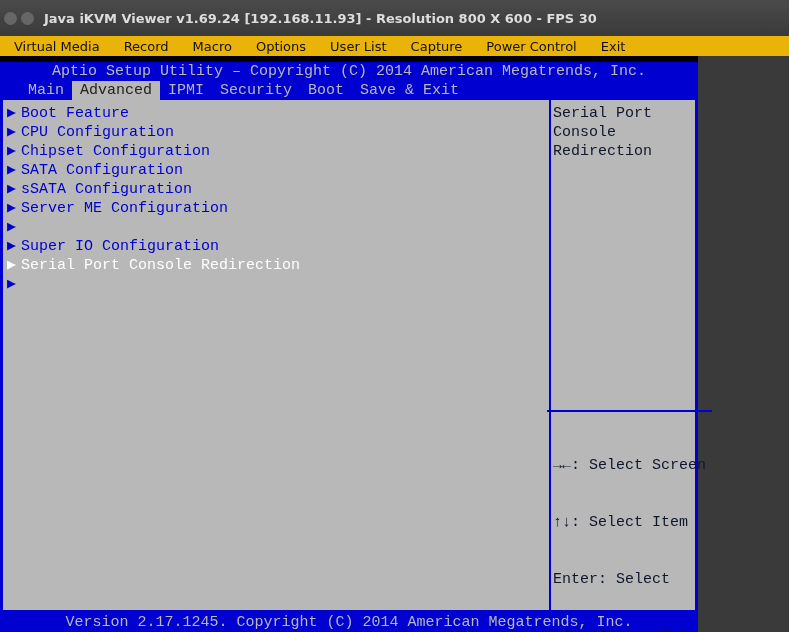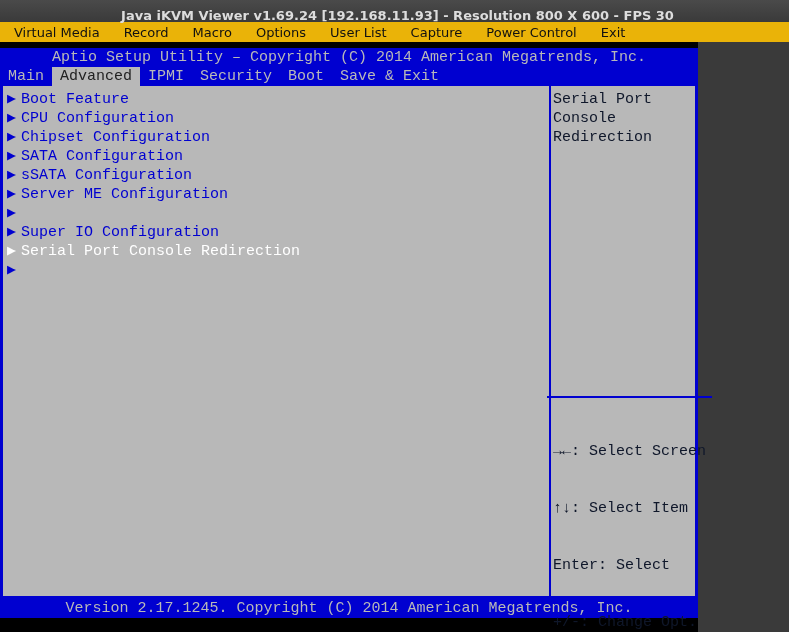--- a/index.html
+++ b/index.html
@@ -8,23 +8,22 @@
   height: 632px;
   font-family: "DejaVu Sans", Arial, sans-serif;
   background: #3a3a3a;
   overflow: hidden;
 }
 .titlebar {
   height: 22px;
   background: linear-gradient(#4a4a4a, #3a3a3a);
   display: flex;
   align-items: center;
-  padding: 0 4px;
+  padding: 18px 4px;
   gap: 4px;
-  flex-direction: column;
 }
 .titlebar .circle {
   width: 13px; height: 13px; border-radius: 50%;
   background: #666; display: inline-block;
 }
 .titlebar-text {
   color: #ddd; font-size: 13px; font-weight: bold; padding-left: 6px;
 }
 .menubar {
   height: 20px;
@@ -55,20 +54,21 @@
   text-align: center;
   padding: 0 4px;
   height: 19px;
 }
 .bios-tabs {
   background: #0000d0;
   color: #b8b8b8;
   display: flex;
   align-items: center;
   height: 19px;
+  padding-left: 20px;
 }
 .bios-tab { padding: 0 8px; cursor: pointer; }
 .bios-tab.active { background: #b8b8b8; color: #222; }
 .bios-body {
   display: flex;
   height: 513px;
   background: #b8b8b8;
   border-left: 3px solid #0000d0;
   border-right: 3px solid #0000d0;
   border-bottom: 3px solid #0000d0;

